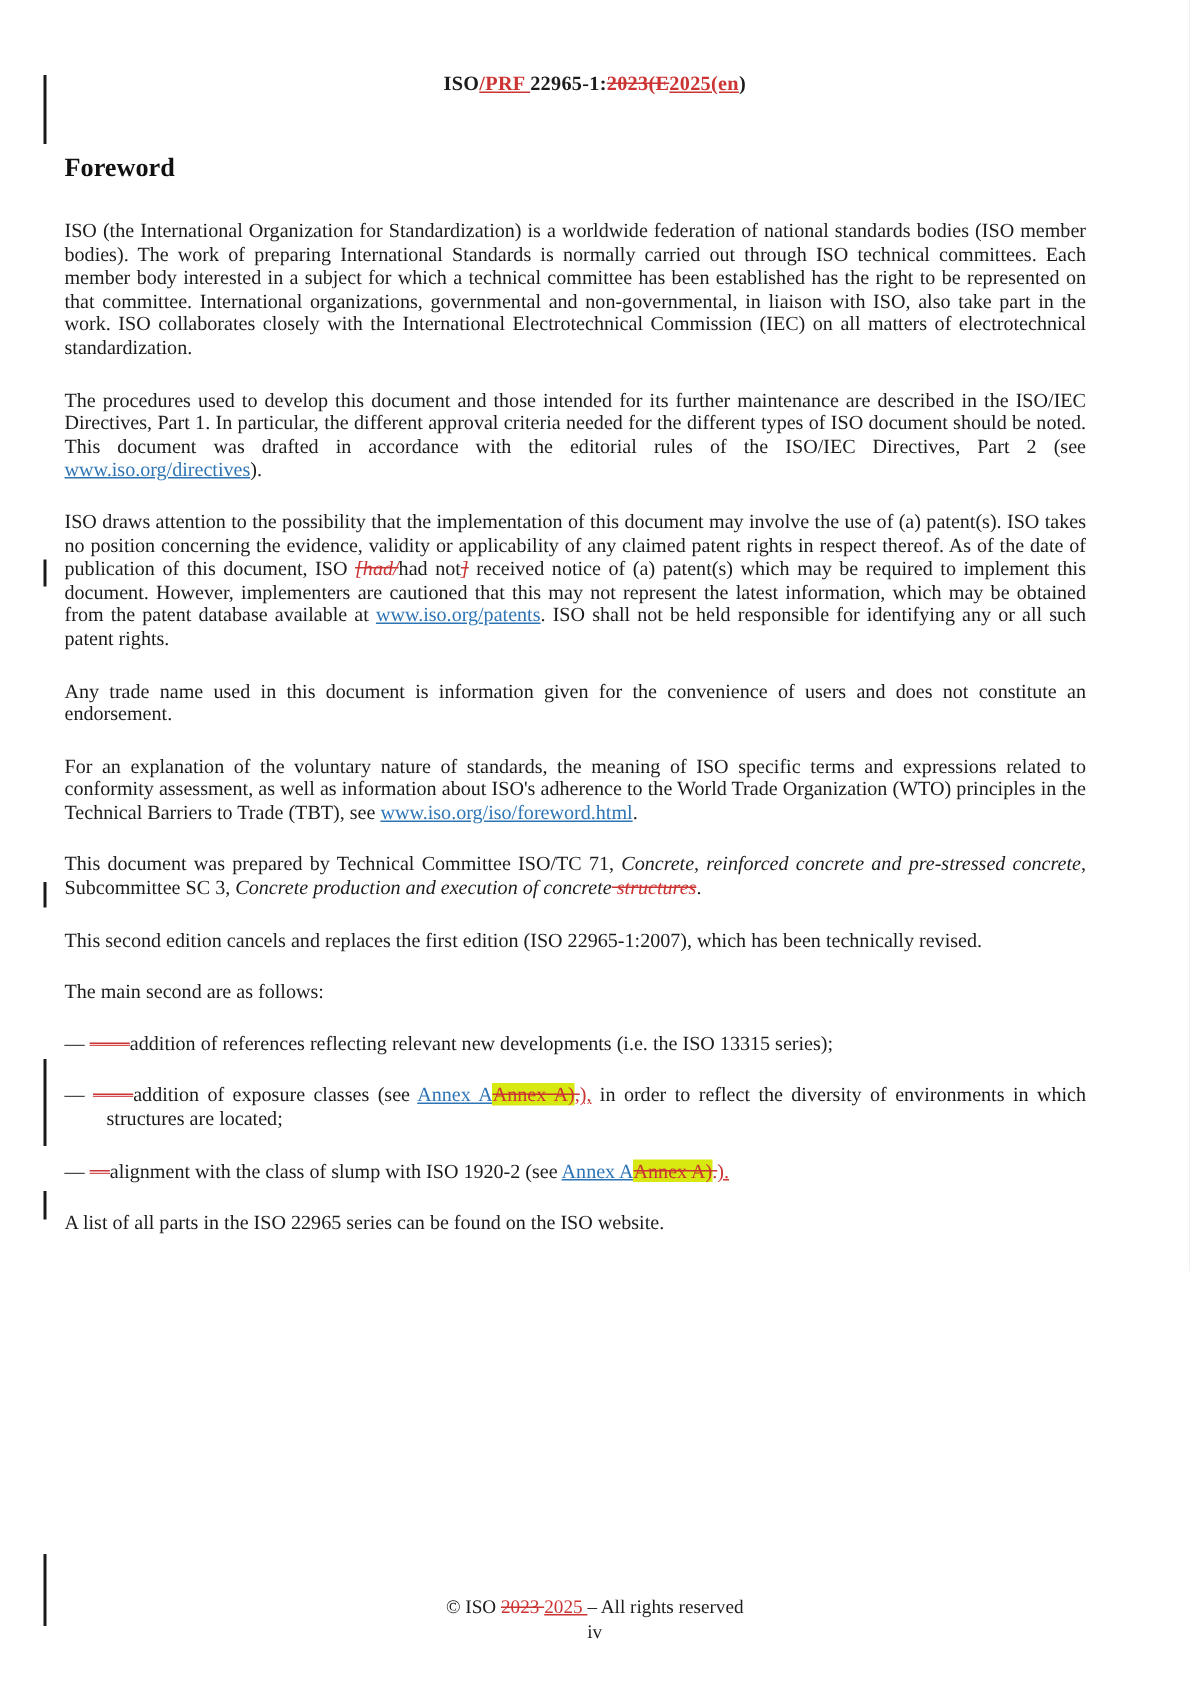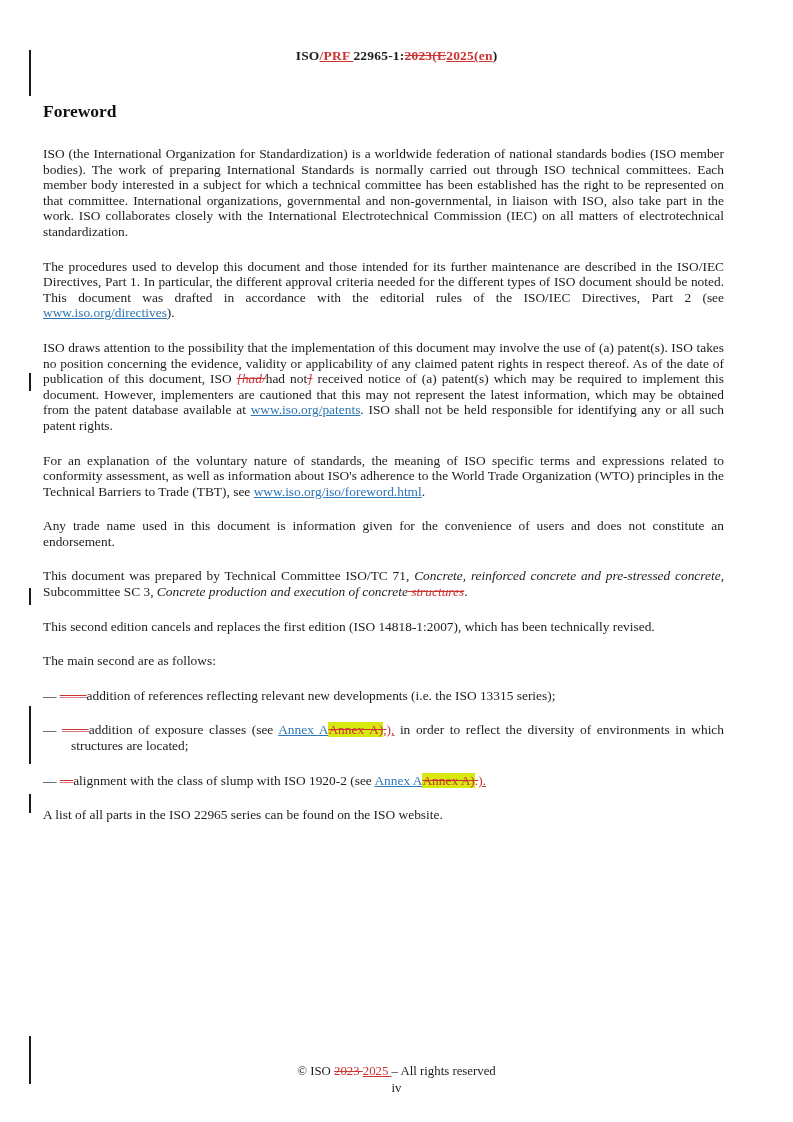--- a/index.html
+++ b/index.html
@@ -80,24 +80,24 @@
   <div class="change-bar" style="top:1036px;height:48px;"></div>
 
   <div class="running-header"><span class="r-n">ISO</span><span class="r-ins">/PRF </span><span class="r-n">22965-1:</span><span class="r-del">2023(E</span><span class="r-ins">2025(en</span><span class="r-n">)</span></div>
 
   <div class="content">
     <h1 class="foreword">Foreword</h1>
 
     <p><span class="r-n">ISO (the International Organization for Standardization) is a worldwide federation of national standards bodies (ISO member bodies). The work of preparing International Standards is normally carried out through ISO technical committees. Each member body interested in a subject for which a technical committee has been established has the right to be represented on that committee. International organizations, governmental and non-governmental, in liaison with ISO, also take part in the work. ISO collaborates closely with the International Electrotechnical Commission (IEC) on all matters of electrotechnical standardization.</span></p>
     <p><span class="r-n">The procedures used to develop this document and those intended for its further maintenance are described in the ISO/IEC Directives, Part 1. In particular, the different approval criteria needed for the different types of ISO document should be noted. This document was drafted in accordance with the editorial rules of the ISO/IEC Directives, Part 2 (see </span><a class="r-link">www.iso.org/directives</a><span class="r-n">).</span></p>
     <p><span class="r-n">ISO draws attention to the possibility that the implementation of this document may involve the use of (a) patent(s). ISO takes no position concerning the evidence, validity or applicability of any claimed patent rights in respect thereof. As of the date of publication of this document, ISO </span><span class="r-delit">[had/</span><span class="r-n">had not</span><span class="r-delit">]</span><span class="r-n"> received notice of (a) patent(s) which may be required to implement this document. However, implementers are cautioned that this may not represent the latest information, which may be obtained from the patent database available at </span><a class="r-link">www.iso.org/patents</a><span class="r-n">. ISO shall not be held responsible for identifying any or all such patent rights.</span></p>
+    <p><span class="r-n">Any trade name used in this document is information given for the convenience of users and does not constitute an endorsement.</span></p>
     <p><span class="r-n">For an explanation of the voluntary nature of standards, the meaning of ISO specific terms and expressions related to conformity assessment, as well as information about ISO's adherence to the World Trade Organization (WTO) principles in the Technical Barriers to Trade (TBT), see </span><a class="r-link">www.iso.org/iso/foreword.html</a><span class="r-n">.</span></p>
-    <p><span class="r-n">Any trade name used in this document is information given for the convenience of users and does not constitute an endorsement.</span></p>
     <p><span class="r-n">This document was prepared by Technical Committee ISO/TC 71, </span><span class="r-it">Concrete, reinforced concrete and pre-stressed concrete</span><span class="r-n">, Subcommittee SC 3, </span><span class="r-it">Concrete production and execution of concrete</span><span class="r-delit"> structures</span><span class="r-n">.</span></p>
-    <p><span class="r-n">This second edition cancels and replaces the first edition (ISO 14818-1:2007), which has been technically revised.</span></p>
+    <p><span class="r-n">This second edition cancels and replaces the first edition (ISO 22965-1:2007), which has been technically revised.</span></p>
     <p><span class="r-n">The main second are as follows:</span></p>
 
     <div class="bullet"><span class="r-n">— </span><span class="r-del">——</span><span class="r-n">addition of references reflecting relevant new developments (i.e. the ISO 13315 series);</span></div>
     <div class="bullet"><span class="r-n">— </span><span class="r-del">——</span><span class="r-n">addition of exposure classes (see </span><a class="r-link">Annex A</a><span class="r-hldel">Annex A)</span><span class="r-del">,</span><span class="r-ins">),</span><span class="r-n"> in order to reflect the diversity of environments in which structures are located;</span></div>
     <div class="bullet"><span class="r-n">— </span><span class="r-del">—</span><span class="r-n">alignment with the class of slump with ISO 1920-2 (see </span><a class="r-link">Annex A</a><span class="r-hldel">Annex A)</span><span class="r-del">.</span><span class="r-ins">).</span></div>
 
     <p><span class="r-n">A list of all parts in the ISO 22965 series can be found on the ISO website.</span></p>
   </div>
 
   <div class="footer-line"><span class="r-n">© ISO </span><span class="r-del">2023 </span><span class="r-ins">2025 </span><span class="r-n">– All rights reserved</span></div>

